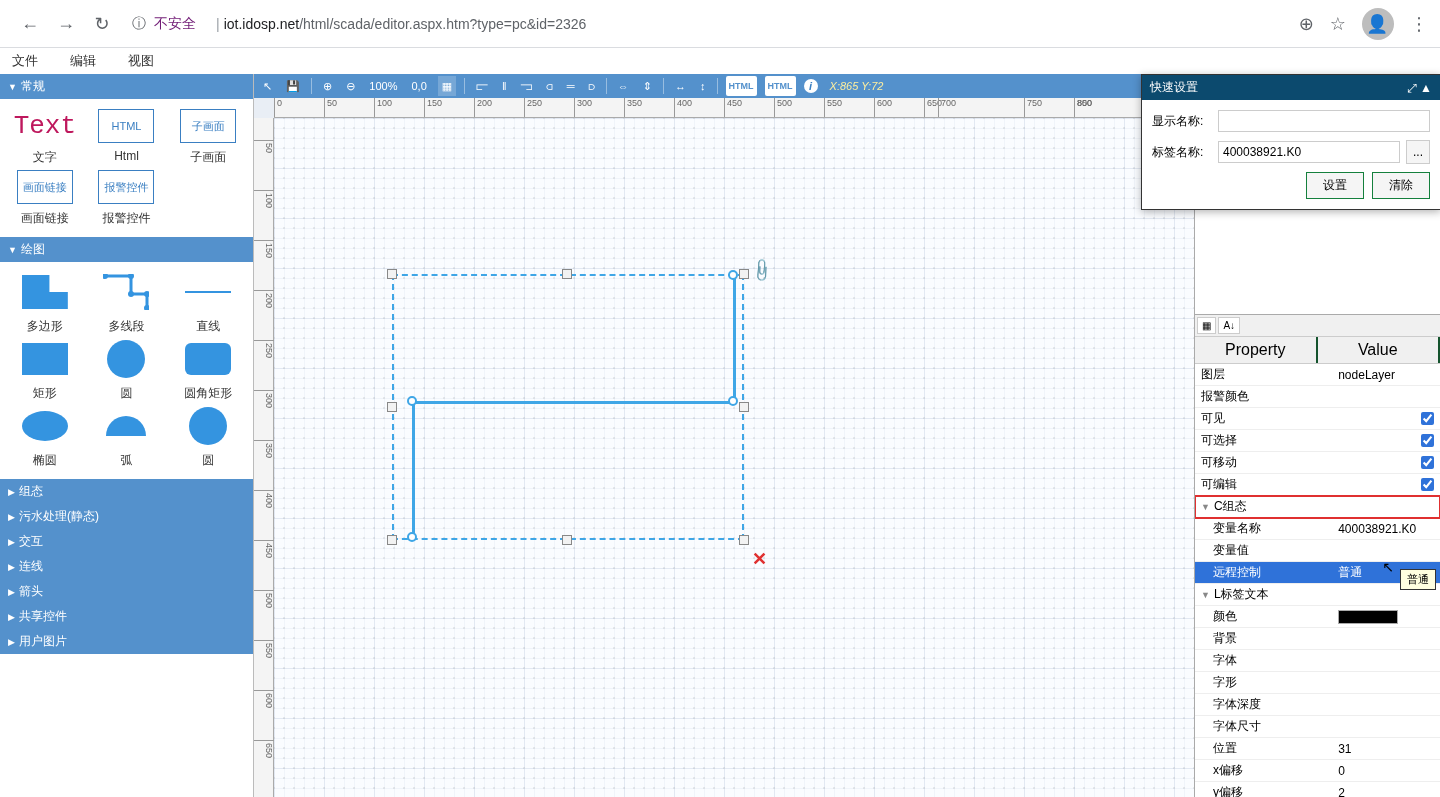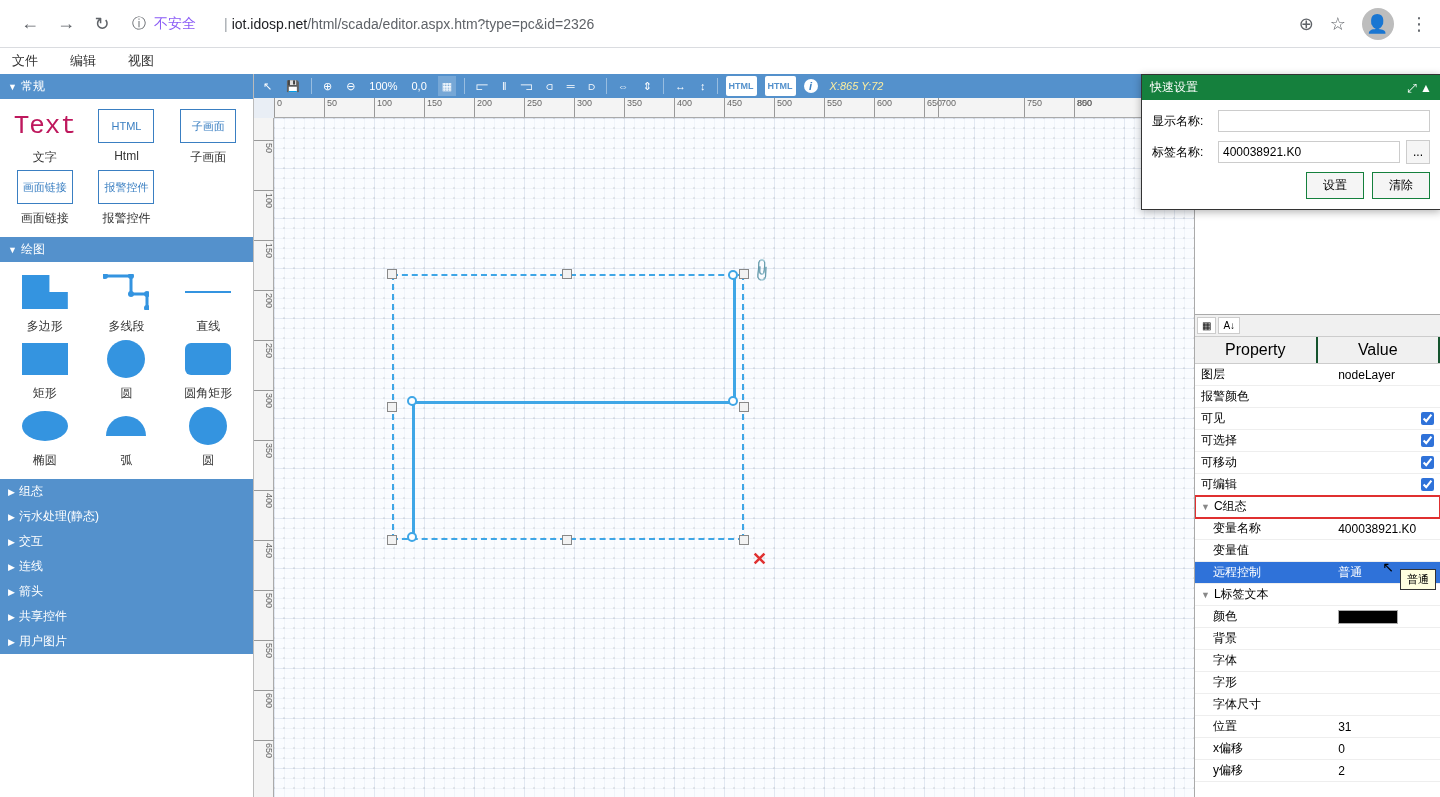--- a/index.html
+++ b/index.html
@@ -3,21 +3,21 @@
 <meta charset="utf-8">
 <style>
 * { margin: 0; padding: 0; box-sizing: border-box; font-family: "Microsoft YaHei", Arial, sans-serif; }
 body { width: 1440px; height: 797px; overflow: hidden; background: #dfe1e5; }
 
 
 .browser-bar { height: 48px; background: #fff; display: flex; align-items: center; padding: 0 12px; border-bottom: 1px solid #dadce0; }
 .nav-btn { width: 28px; height: 28px; display: flex; align-items: center; justify-content: center; color: #5f6368; font-size: 18px; margin: 0 4px; cursor: pointer; }
 .addr-bar { flex: 1; display: flex; align-items: center; margin: 0 12px; font-size: 14px; color: #5f6368; }
 .addr-icon { margin-right: 8px; font-size: 14px; }
-.addr-warn { color: #8b5cf6; margin-right: 24px; }
+.addr-warn { color: #701a75; margin-right: 16px; }
 .addr-url { color: #5f6368; }
 .addr-url .dark { color: #202124; }
 .right-icons { display: flex; align-items: center; gap: 16px; }
 .right-icons span { color: #5f6368; font-size: 18px; }
 .avatar { width: 32px; height: 32px; border-radius: 50%; background: #bdbdbd; display: flex; align-items: center; justify-content: center; font-size: 18px; color: #fff; }
 
 
 .menu-bar { height: 26px; background: #fff; display: flex; align-items: center; padding: 0 12px; gap: 32px; font-size: 13px; color: #333; }
 .menu-bar span { cursor: pointer; }
 
@@ -66,21 +66,21 @@
 .sel-box { position: absolute; border: 2px dashed #3fa6e6; }
 .handle { position: absolute; width: 10px; height: 10px; background: #f2f2f2; border: 1px solid #888; }
 .node { position: absolute; width: 10px; height: 10px; background: #fff; border: 2px solid #3fa6e6; border-radius: 50%; }
 .line-seg { position: absolute; background: #3fa6e6; height: 3px; }
 .xmark { position: absolute; color: #e03030; font-size: 18px; font-weight: bold; }
 .clip-icon { position: absolute; color: #e03030; transform: rotate(45deg); font-size: 16px; }
 
 
 .right-panel { width: 246px; display: flex; flex-direction: column; background: #fff; border-left: 1px solid #aaa; position: relative; }
 .quick-panel { position: absolute; top: 0; left: -54px; width: 300px; background: #fff; border: 1px solid #333; box-shadow: 0 2px 8px rgba(0,0,0,0.3); z-index: 10; }
-.quick-header { background: #15803d; color: #fff; font-size: 12px; padding: 4px 8px; display: flex; justify-content: space-between; align-items: center; }
+.quick-header { background: #0c4a6e; color: #fff; font-size: 12px; padding: 4px 8px; display: flex; justify-content: space-between; align-items: center; }
 .quick-body { padding: 10px; font-size: 12px; }
 .quick-row { display: flex; align-items: center; margin-bottom: 8px; gap: 6px; }
 .quick-row label { width: 60px; }
 .quick-row input { flex: 1; border: 1px solid #ccc; padding: 3px 4px; font-size: 12px; }
 .quick-row .more-btn { width: 24px; height: 24px; border: 1px solid #ccc; background: #f5f5f5; display: flex; align-items: center; justify-content: center; cursor: pointer; }
 .quick-btns { display: flex; justify-content: flex-end; gap: 8px; }
 .quick-btns button { padding: 4px 16px; border: 1px solid #15803d; background: #f5f5f5; font-size: 12px; cursor: pointer; }
 
 .prop-panel { margin-top: 240px; flex: 1; display: flex; flex-direction: column; border-top: 1px solid #aaa; overflow: hidden; }
 .prop-tabs { display: flex; background: #f0f0f0; border-bottom: 1px solid #ccc; padding: 2px; font-size: 10px; }
@@ -448,20 +448,26 @@
             <div></div>
           </div>
           <div class="prop-row">
             <div style="padding-left: 18px;">
               <span>字形</span>
             </div>
             <div></div>
           </div>
           <div class="prop-row">
             <div style="padding-left: 18px;">
+              <span>字体深度</span>
+            </div>
+            <div></div>
+          </div>
+          <div class="prop-row">
+            <div style="padding-left: 18px;">
               <span>字体尺寸</span>
             </div>
             <div></div>
           </div>
           <div class="prop-row">
             <div style="padding-left: 18px;">
               <span>位置</span>
             </div>
             <div>31</div>
           </div>

